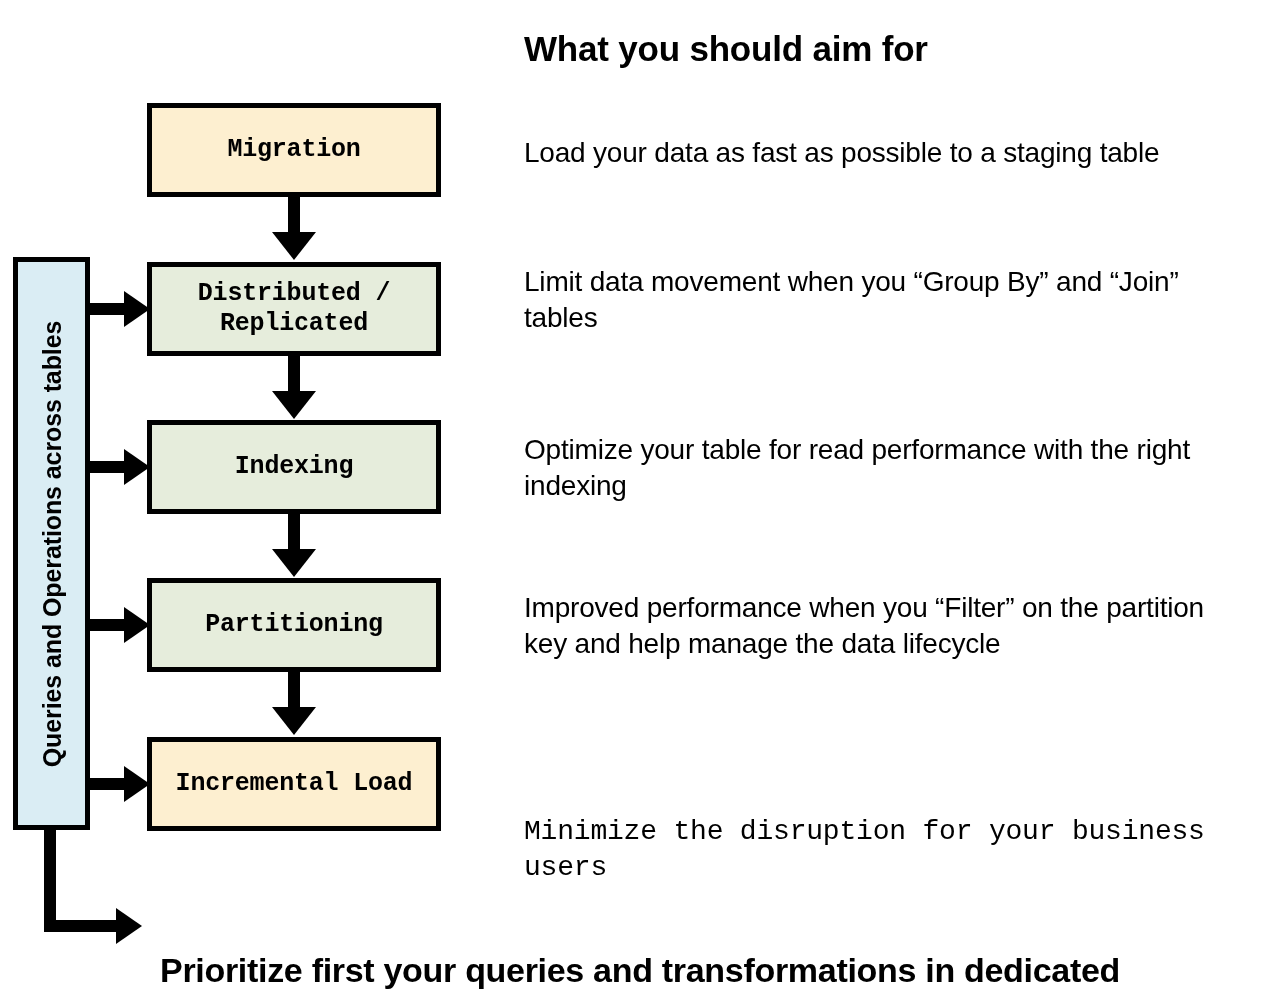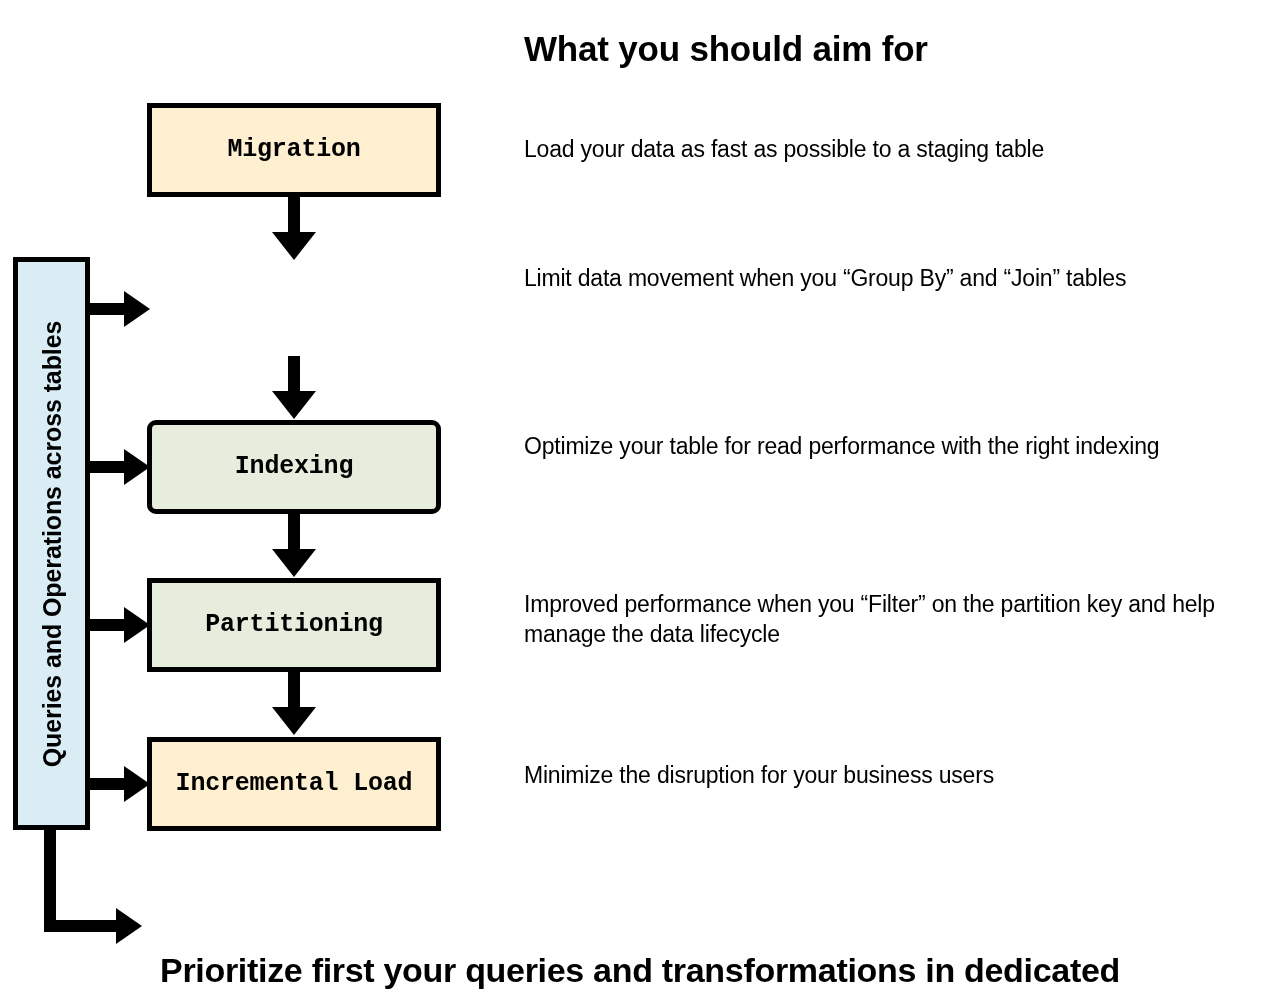--- a/index.html
+++ b/index.html
@@ -49,21 +49,21 @@
     font-weight: bold;
     line-height: 1.22;
     letter-spacing: -0.2px;
   }
 
   
   .desc {
     position: absolute;
     left: 524px;
     width: 730px;
-    font-size: 23px;
+    font-size: 28px;
     line-height: 1.30;
     letter-spacing: -0.2px;
   }
 
   
   .band {
     position: absolute;
     left: 13px;
     top: 257px;
     width: 77px;
@@ -189,38 +189,44 @@
   <div class="h-shaft" style="top:619px;"></div>
   <div class="h-head" style="top:607px;"></div>
 
   <div class="h-shaft" style="top:778px;"></div>
   <div class="h-head" style="top:766px;"></div>
 
   <div class="stage-box" style="top:103px;background:#fdefd0;">
     <span class="stage-label">Migration</span>
   </div>
 
-
-  <div class="stage-box" style="top:420px;background:#e6eddc;border-radius:9px;">
+  <div class="stage-box" style="top:262px;background:#e6eddc;">
+    <span class="stage-label">
+      <span>Distributed /</span><br>
+      <span>Replicated</span>
+    </span>
+  </div>
+
+  <div class="stage-box" style="top:420px;background:#e6eddc;">
     <span class="stage-label">Indexing</span>
   </div>
 
   <div class="stage-box" style="top:578px;background:#e6eddc;">
     <span class="stage-label">Partitioning</span>
   </div>
 
   <div class="stage-box" style="top:737px;background:#fdefd0;">
     <span class="stage-label">Incremental Load</span>
   </div>
 
   <div class="desc" style="top:135px;">Load your data as fast as possible to a staging table</div>
   <div class="desc" style="top:264px;">Limit data movement when you “Group By” and “Join” tables</div>
   <div class="desc" style="top:590px;">Improved performance when you “Filter” on the partition key and help manage the data lifecycle</div>
   <div class="desc" style="top:432px;">Optimize your table for read performance with the right indexing</div>
-  <div class="desc" style="top:761px;">Minimize the disruption for your business users</div>
+  <div class="desc" style="top:814px;font-family:Liberation Mono, monospace;">Minimize the disruption for your business users</div>
 
   <div class="elbow-v"></div>
   <div class="elbow-h"></div>
   <div class="elbow-head"></div>
 
   <div class="footer-note">Prioritize first your queries and transformations in dedicated SQL pool, second your incremental loads</div>
 
 </div>
 
 </body></html>

